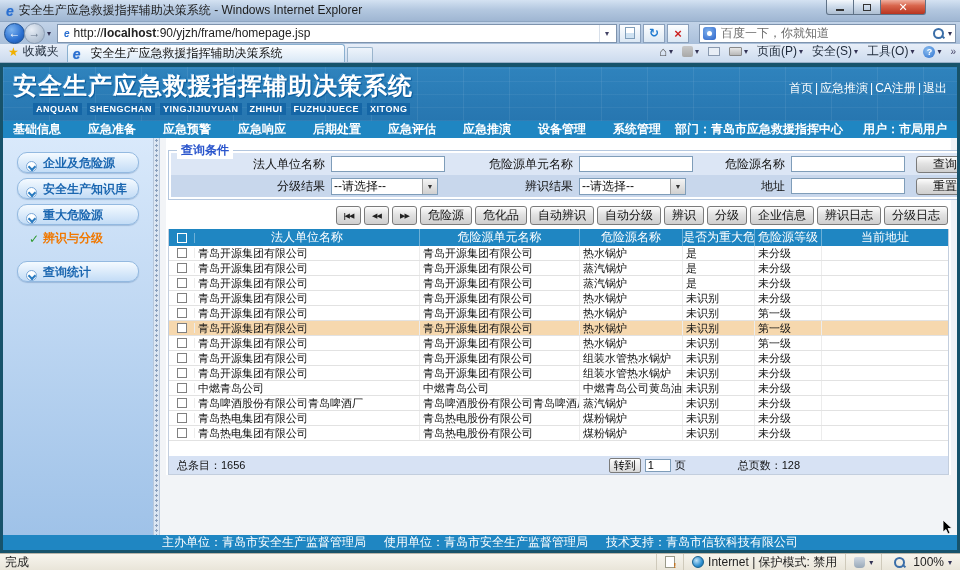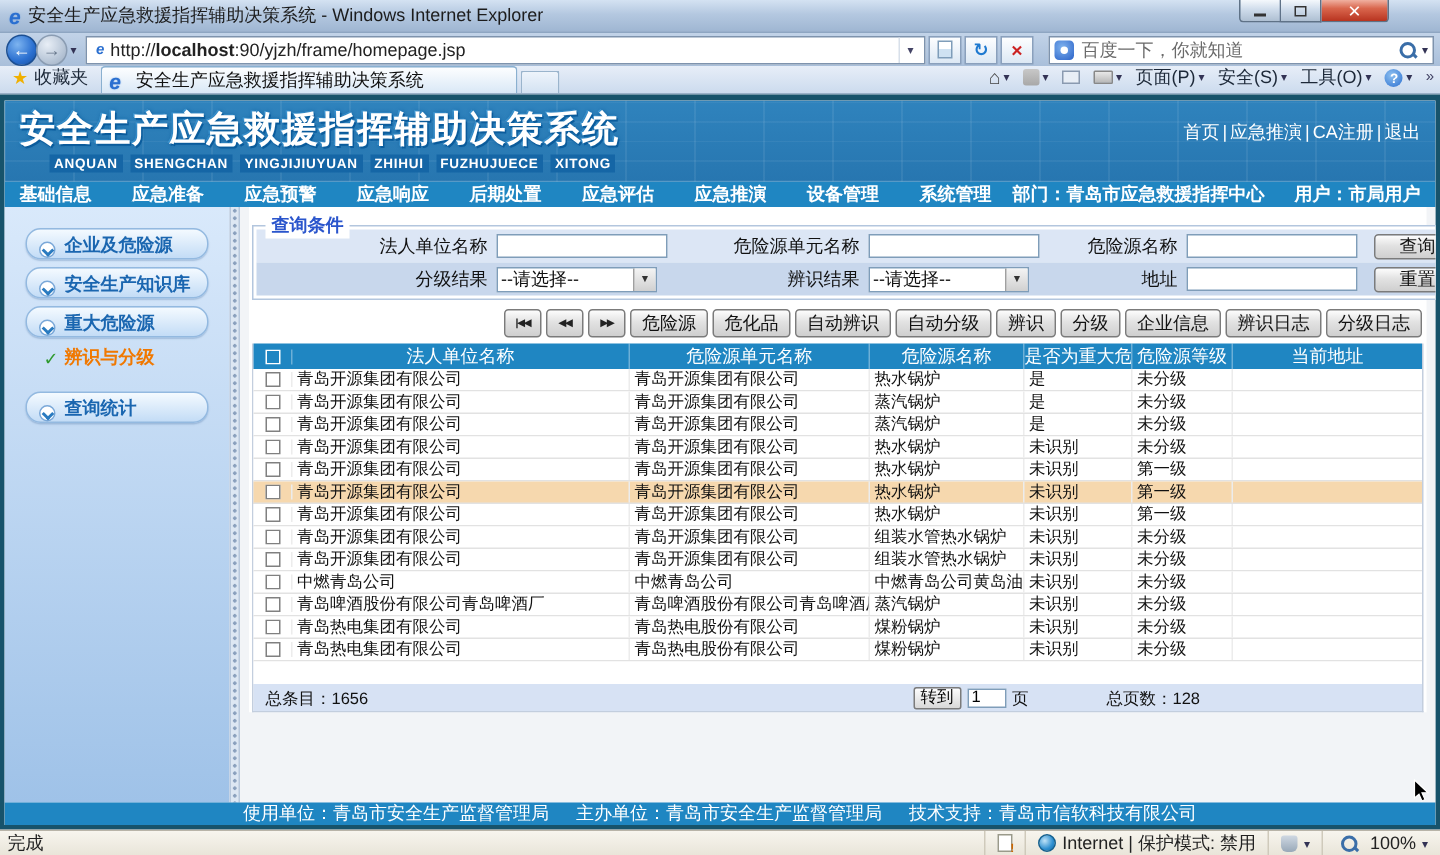--- a/index.html
+++ b/index.html
@@ -513,22 +513,22 @@
               </span>
               <span class="tpages" data-interactable="false">总页数：128</span>
             </div>
           </div>
         </div>
         <div style="flex:1;background:#f2f4f7;" data-interactable="false"></div>
       </div>
     </div>
 
     <div class="page-footer" data-interactable="false">
+      <span data-interactable="false">主办单位：青岛市安全生产监督管理局</span>
       <span data-interactable="false">使用单位：青岛市安全生产监督管理局</span>
-      <span data-interactable="false">主办单位：青岛市安全生产监督管理局</span>
       <span data-interactable="false">技术支持：青岛市信软科技有限公司</span>
     </div>
   </div>
 
   <div class="statusbar" data-interactable="false">
     <span class="left" data-interactable="false">完成</span>
     <span class="seg" data-interactable="false">
         <span class="pageico" data-interactable="false"></span>
       </span>
     <span class="seg" data-interactable="false">

